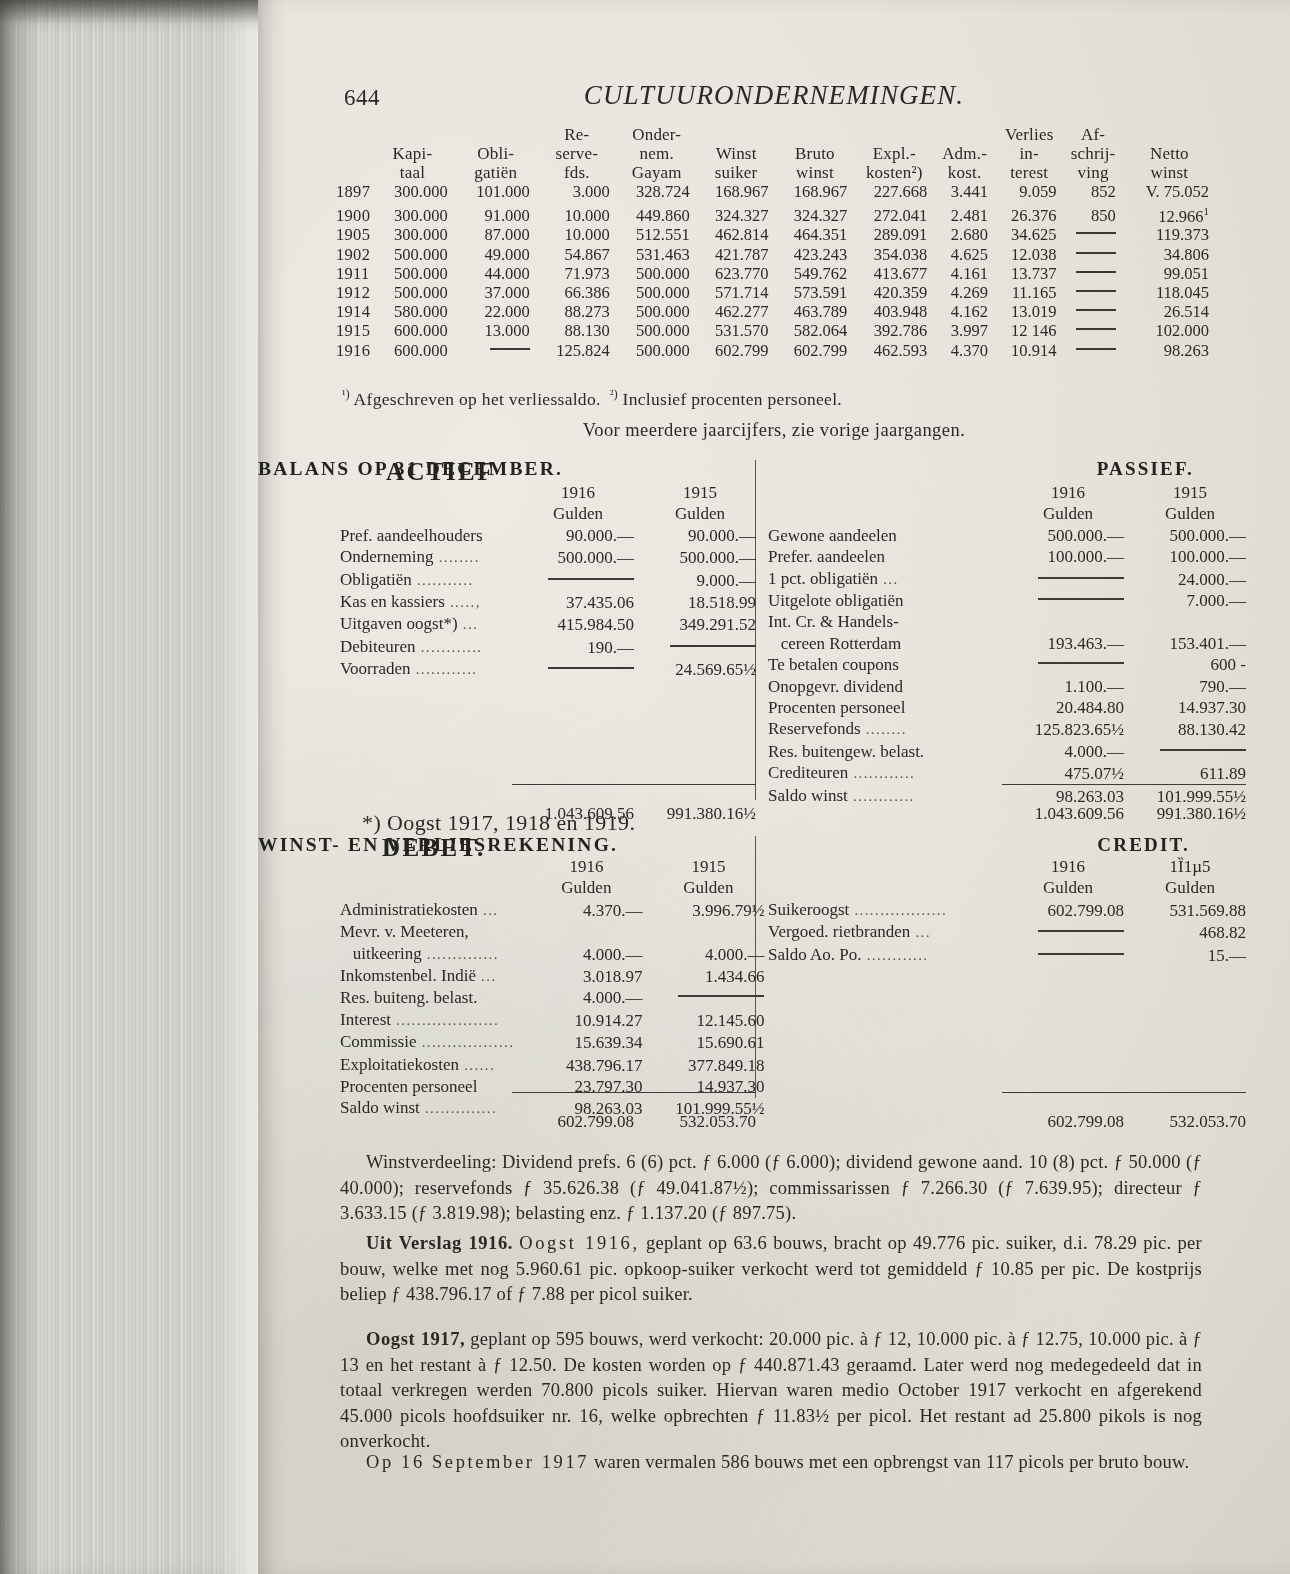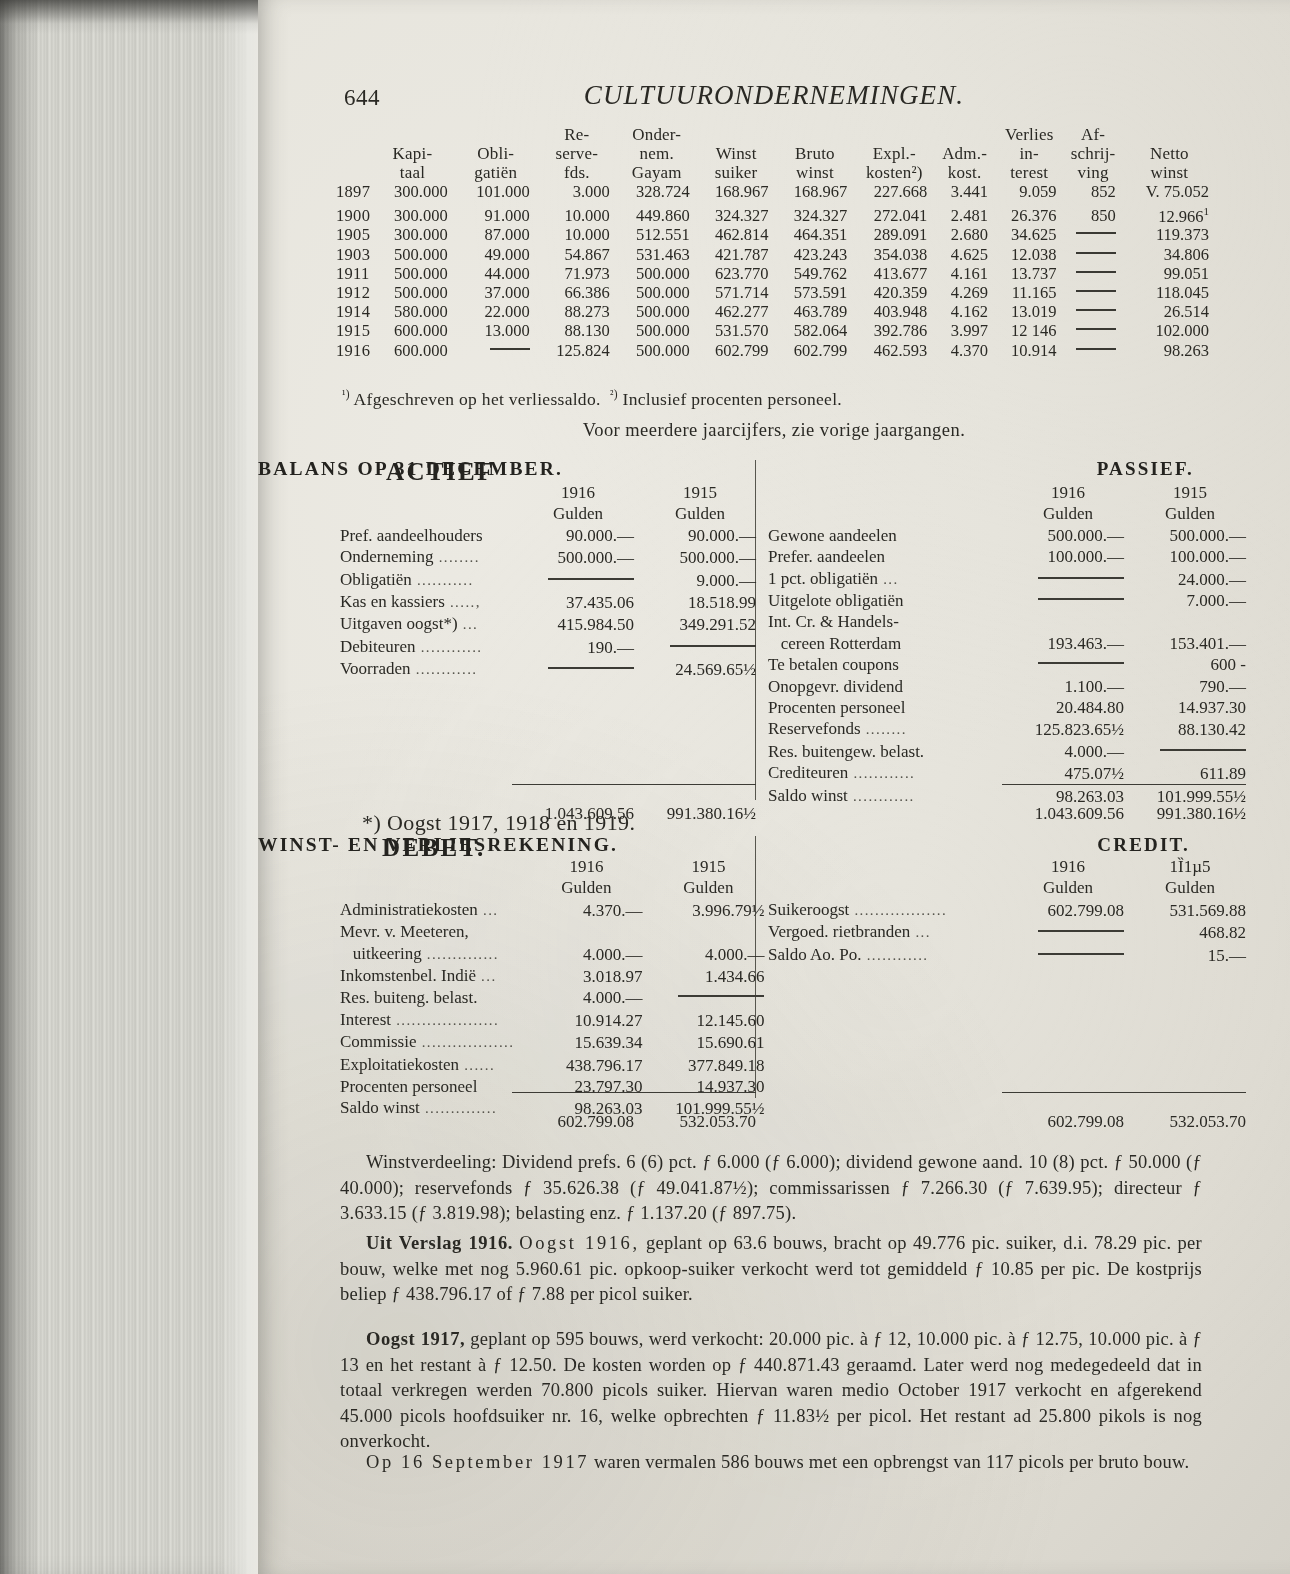--- a/index.html
+++ b/index.html
@@ -216,21 +216,21 @@
             <td class="c-ond">512.551</td>
             <td class="c-win">462.814</td>
             <td class="c-bru">464.351</td>
             <td class="c-exp">289.091</td>
             <td class="c-adm">2.680</td>
             <td class="c-int">34.625</td>
             <td class="c-afs"><span class="dash"></span></td>
             <td class="c-net"><span>119.373</span></td>
           </tr>
           <tr>
-            <td class="yr c-yr">1903</td>
+            <td class="yr c-yr">1902</td>
             <td class="c-kap">500.000</td>
             <td class="c-obl">49.000</td>
             <td class="c-res">54.867</td>
             <td class="c-ond">531.463</td>
             <td class="c-win">421.787</td>
             <td class="c-bru">423.243</td>
             <td class="c-exp">354.038</td>
             <td class="c-adm">4.625</td>
             <td class="c-int">12.038</td>
             <td class="c-afs"><span class="dash"></span></td>

